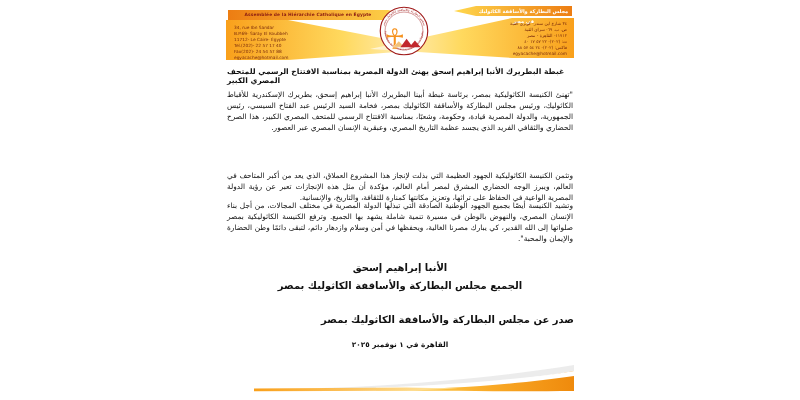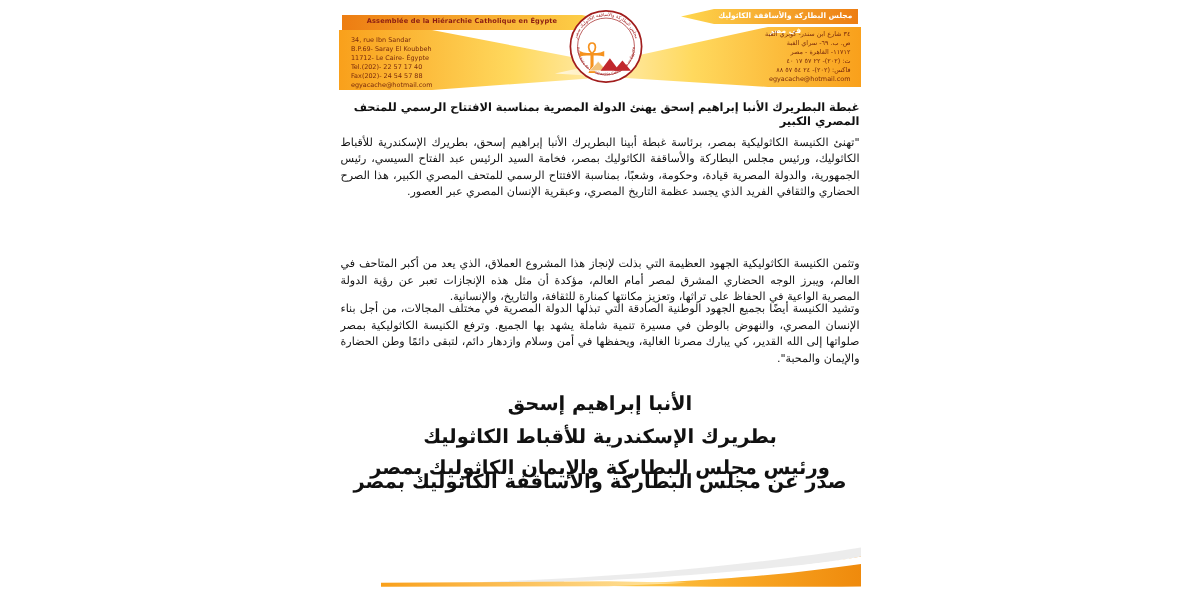--- a/index.html
+++ b/index.html
@@ -16,29 +16,29 @@
   .banner-ar{position:absolute;right:2px;top:3px;width:97px;height:10px;direction:rtl;
     font-size:5px;font-weight:bold;color:#ffffff;text-align:center;line-height:10px;}
   .addr-fr{position:absolute;left:8px;top:22px;font-size:4.3px;line-height:5.9px;
     color:#7A2B0C;text-align:left;}
   .addr-ar{position:absolute;right:7px;top:18px;font-size:4.3px;line-height:5.9px;
     color:#7A2B0C;text-align:right;direction:rtl;}
   .logo{position:absolute;left:153px;top:3px;width:50px;height:50px;}
 
   
   .doc-title{position:absolute;left:1px;top:67px;width:346px;direction:rtl;
-    font-size:7.6px;font-weight:bold;color:#111;text-align:right;}
+    font-size:7.6px;font-weight:bold;color:#111;text-align:left;}
   .para{position:absolute;left:1px;width:346px;direction:rtl;font-size:7.4px;
     line-height:10.9px;color:#111;text-align:justify;}
   .p1{top:90px;} .p2{top:171px;} .p3{top:201px;}
   .sig{position:absolute;left:0;top:262px;width:348px;direction:rtl;text-align:center;
-    font-size:13px;font-weight:bold;color:#111;}
+    font-size:10px;font-weight:bold;color:#111;}
   .sig div{margin-bottom:6.5px;}
-  .issued{position:absolute;left:0;top:314px;width:348px;direction:rtl;text-align:center;
-    font-size:13px;font-weight:bold;color:#111;}
+  .issued{position:absolute;left:0;top:314px;width:348px;direction:rtl;text-align:right;
+    font-size:10px;font-weight:bold;color:#111;}
   .dateline{position:absolute;left:0;top:340px;width:348px;direction:rtl;text-align:center;
     font-size:7.3px;font-weight:bold;color:#111;}
   .footer-art{position:absolute;left:0;top:362px;width:348px;height:32px;}
 </style>
 </head>
 <body>
 
 <div class="canvas">
   <div class="page">
 
@@ -112,26 +112,26 @@
     </div>
 
     <div class="doc-title">غبطة البطريرك الأنبا إبراهيم إسحق يهنئ الدولة المصرية بمناسبة الافتتاح الرسمي للمتحف المصري الكبير</div>
 
     <div class="para p1">"تهنئ الكنيسة الكاثوليكية بمصر، برئاسة غبطة أبينا البطريرك الأنبا إبراهيم إسحق، بطريرك الإسكندرية للأقباط الكاثوليك، ورئيس مجلس البطاركة والأساقفة الكاثوليك بمصر، فخامة السيد الرئيس عبد الفتاح السيسي، رئيس الجمهورية، والدولة المصرية قيادة، وحكومة، وشعبًا، بمناسبة الافتتاح الرسمي للمتحف المصري الكبير، هذا الصرح الحضاري والثقافي الفريد الذي يجسد عظمة التاريخ المصري، وعبقرية الإنسان المصري عبر العصور.</div>
     <div class="para p2">وتثمن الكنيسة الكاثوليكية الجهود العظيمة التي بذلت لإنجاز هذا المشروع العملاق، الذي يعد من أكبر المتاحف في العالم، ويبرز الوجه الحضاري المشرق لمصر أمام العالم، مؤكدة أن مثل هذه الإنجازات تعبر عن رؤية الدولة المصرية الواعية في الحفاظ على تراثها، وتعزيز مكانتها كمنارة للثقافة، والتاريخ، والإنسانية.</div>
     <div class="para p3">وتشيد الكنيسة أيضًا بجميع الجهود الوطنية الصادقة التي تبذلها الدولة المصرية في مختلف المجالات، من أجل بناء الإنسان المصري، والنهوض بالوطن في مسيرة تنمية شاملة يشهد بها الجميع. وترفع الكنيسة الكاثوليكية بمصر صلواتها إلى الله القدير، كي يبارك مصرنا الغالية، ويحفظها في أمن وسلام وازدهار دائم، لتبقى دائمًا وطن الحضارة والإيمان والمحبة".</div>
 
     <div class="sig">
       <div>الأنبا إبراهيم إسحق</div>
-      <div>بطريرك الإسكندرية للأقباط الكاثوليك</div>
-      <div>ورئيس مجلس البطاركة والإيمان الكاثوليك بمصر</div>
+      <div>الجميع مجلس البطاركة والأساقفة الكاثوليك بمصر</div>
     </div>
 
     <div class="issued">صدر عن مجلس البطاركة والأساقفة الكاثوليك بمصر</div>
 
+    <div class="dateline">القاهرة في ١ نوفمبر ٢٠٢٥</div>
 
     <svg class="footer-art" width="348" height="32" viewBox="0 0 348 32">
       <defs>
         <linearGradient id="footG" x1="0" y1="0" x2="1" y2="0">
           <stop offset="0" stop-color="#FFD95E"></stop>
             <stop offset="0.6" stop-color="#F9A825"></stop>
           <stop offset="1" stop-color="#EF8A0C"></stop>
         </linearGradient>
         <linearGradient id="footBar" x1="0" y1="0" x2="1" y2="0">
           <stop offset="0" stop-color="#F9A01B"></stop>

